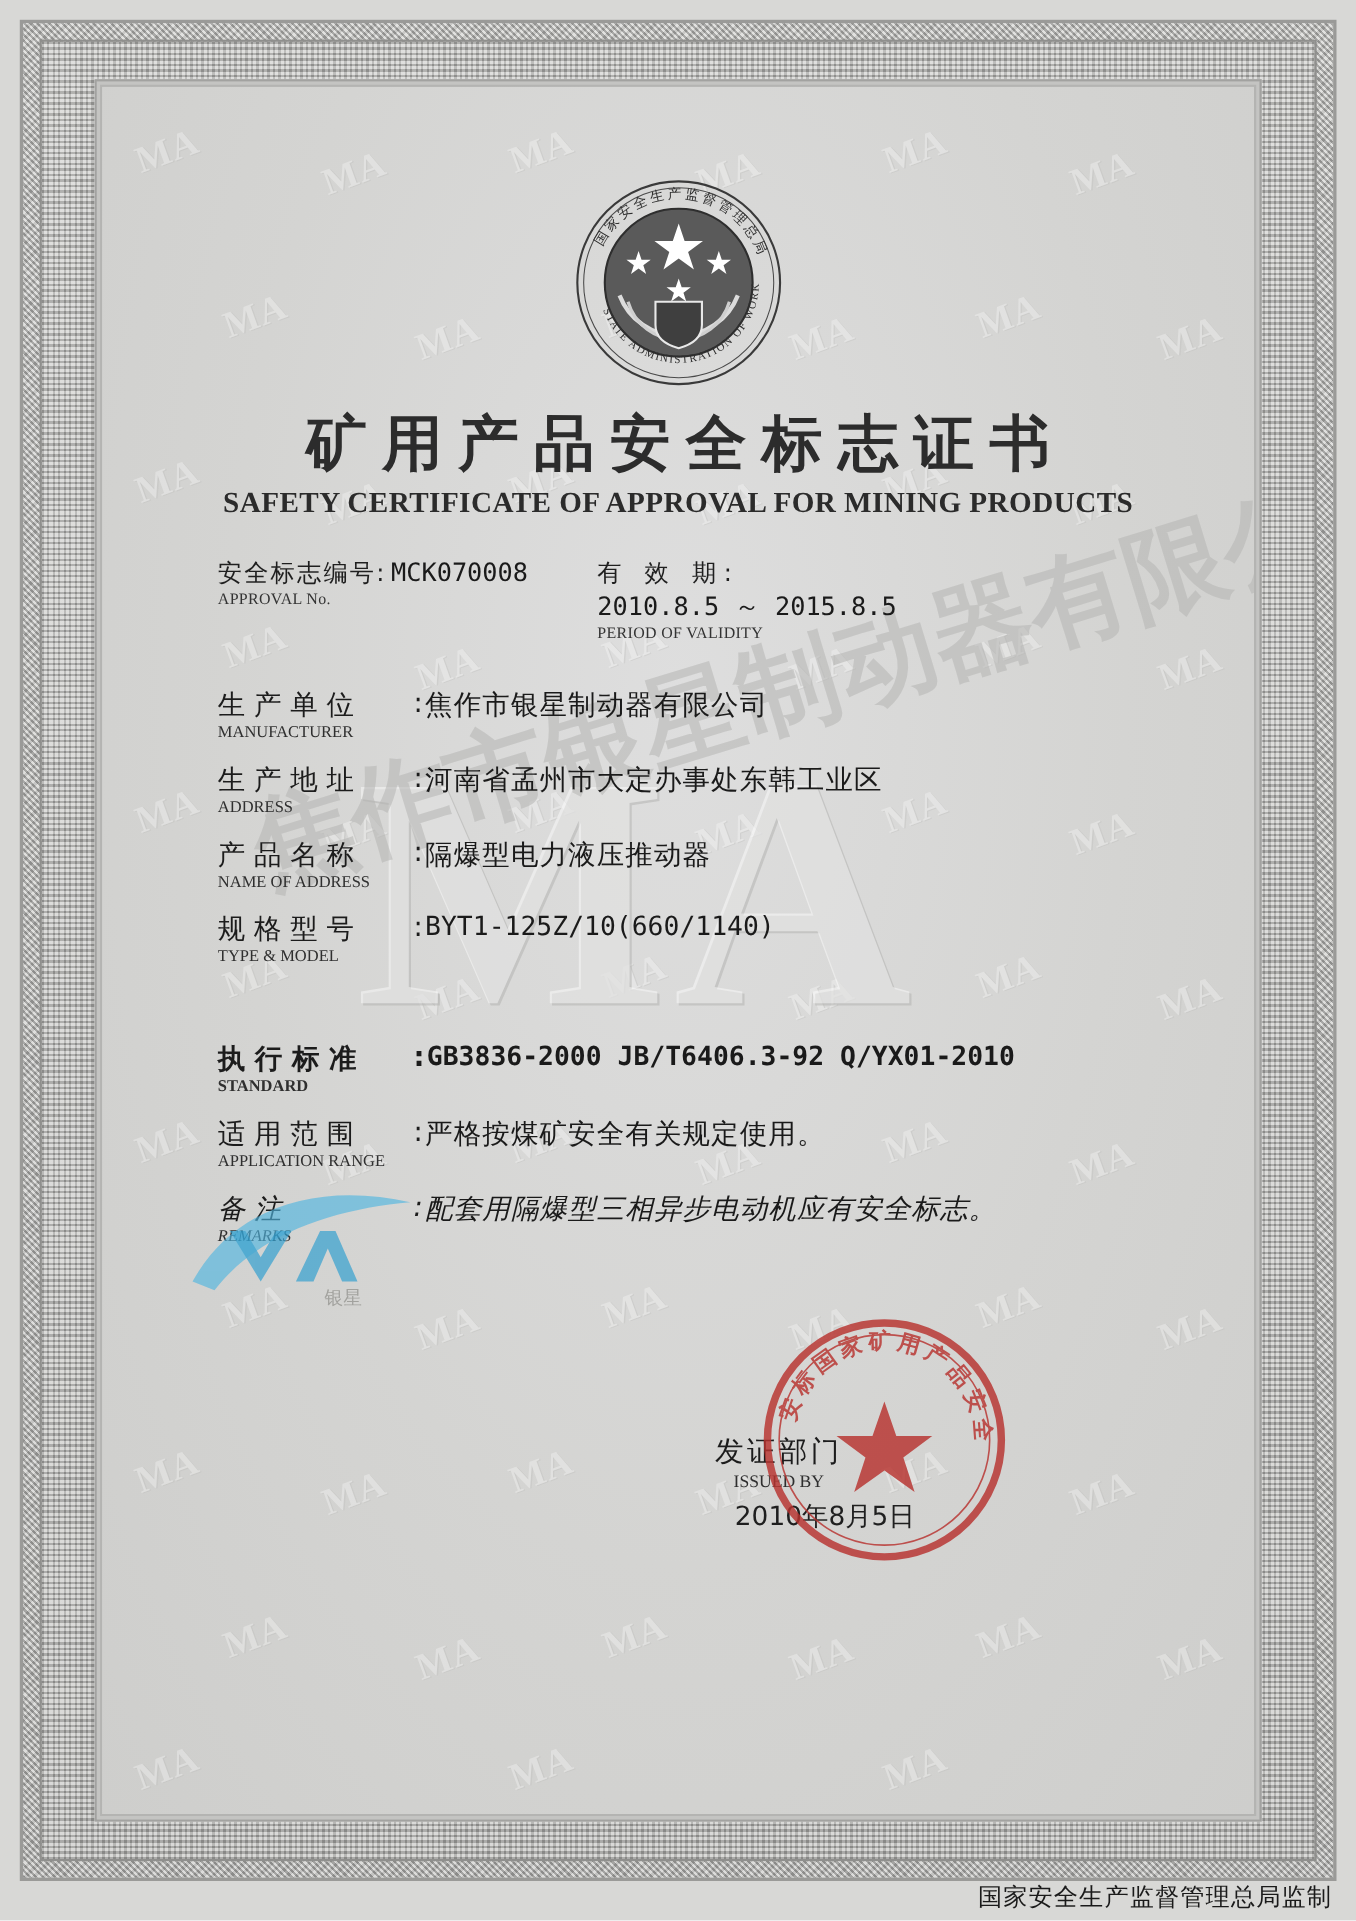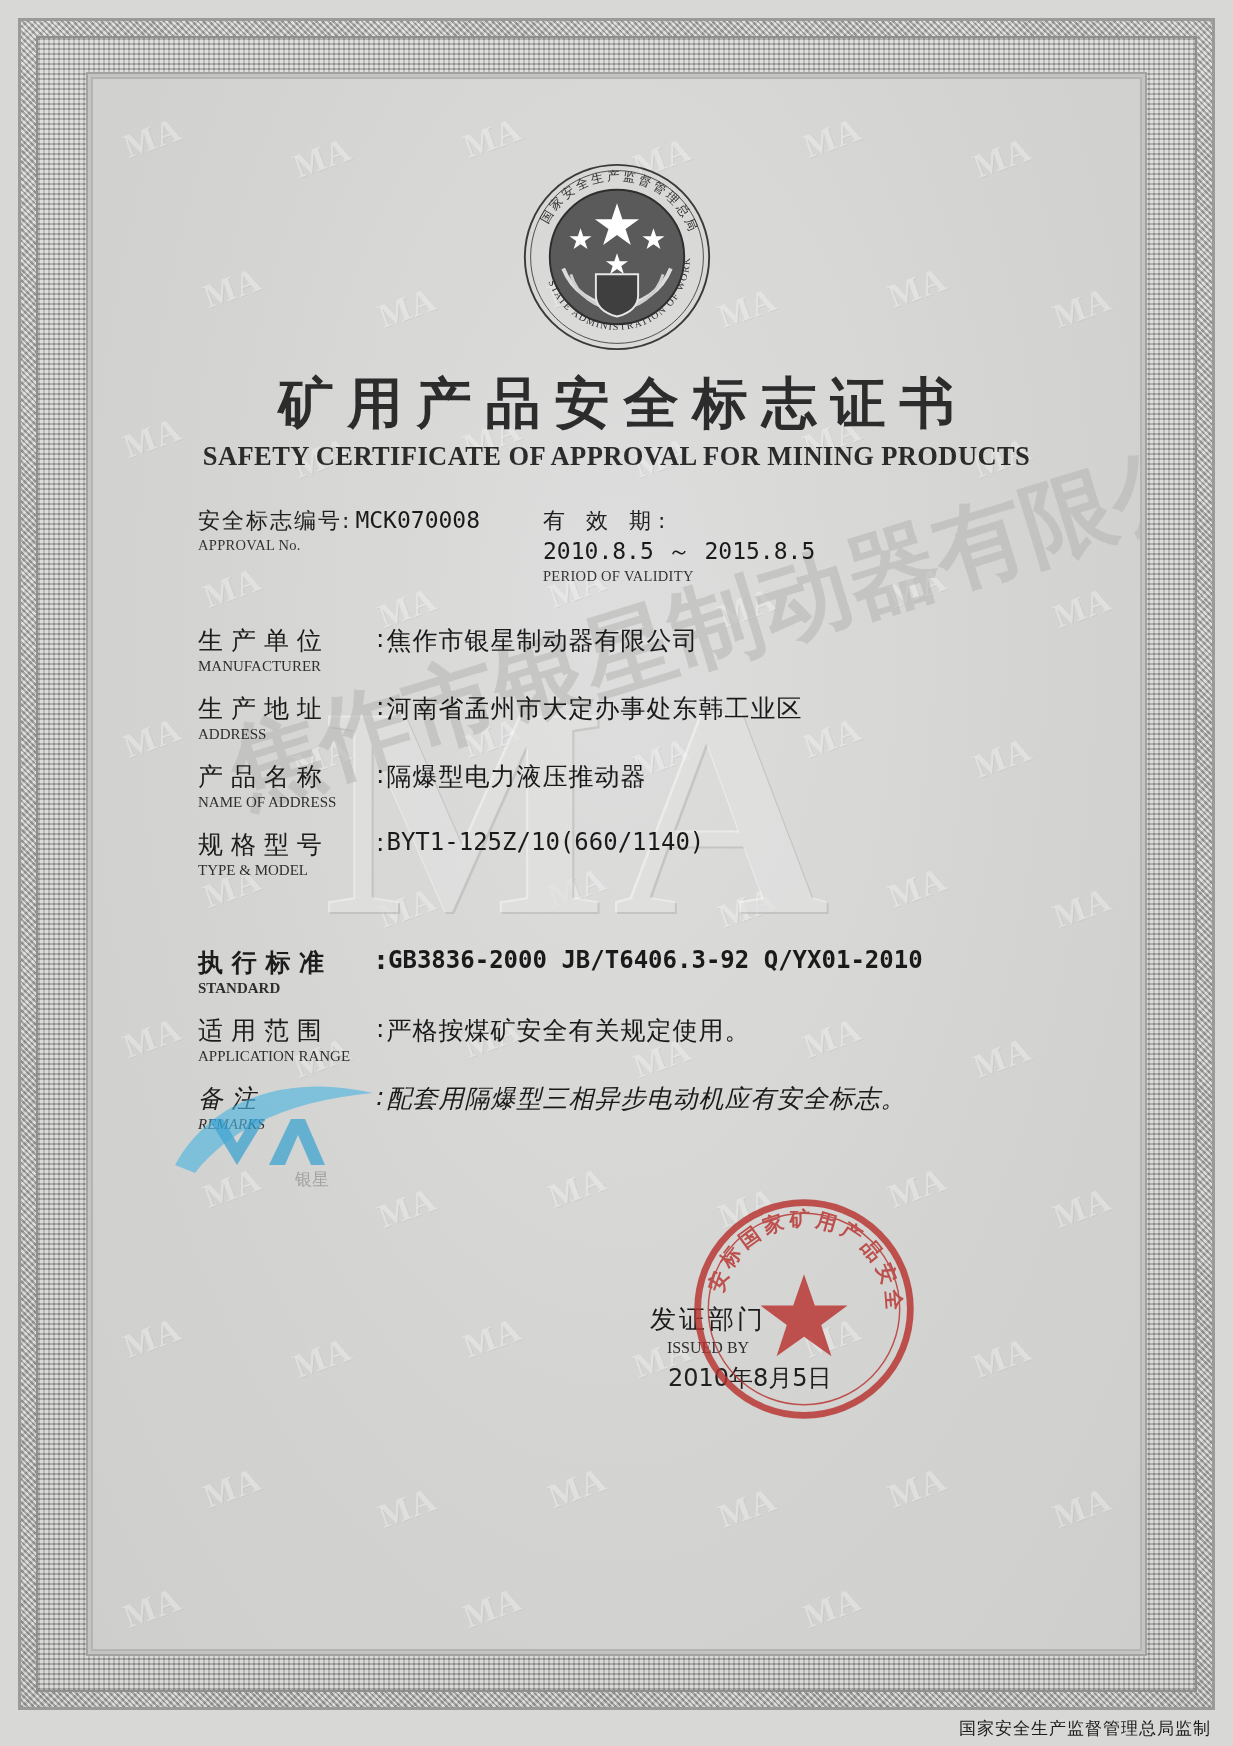--- a/index.html
+++ b/index.html
@@ -272,21 +272,21 @@
   }
 
   
   .footer {
     position: absolute;
     left: 0; right: 0;
     bottom: 6px;
     text-align: right;
     padding-right: 22px;
     font-family: "DejaVu Sans", sans-serif;
-    font-size: 17px;
+    font-size: 22px;
     color: #1a1a1a;
     letter-spacing: 1px;
   }
 </style>
 </head>
 <body>
 
 <div id="page">
 
   <div class="border-outer"></div>

